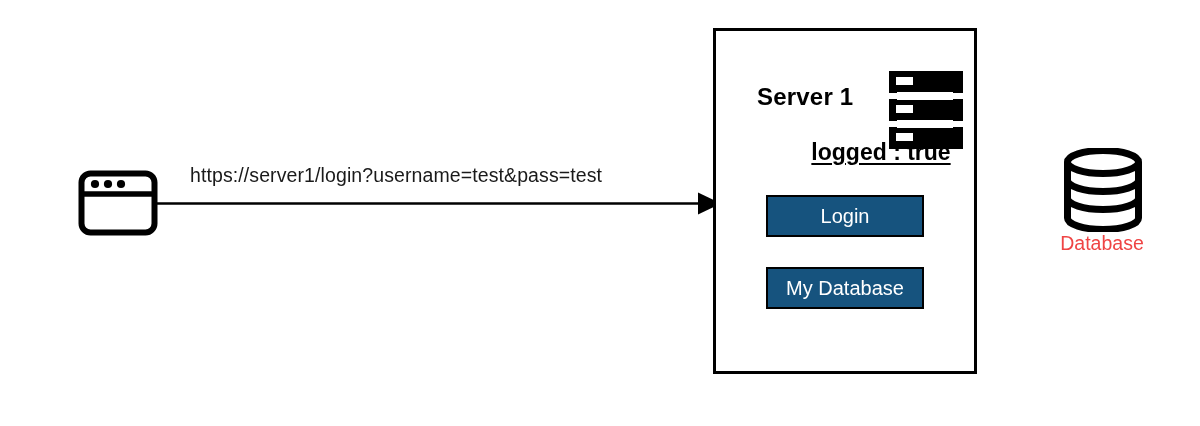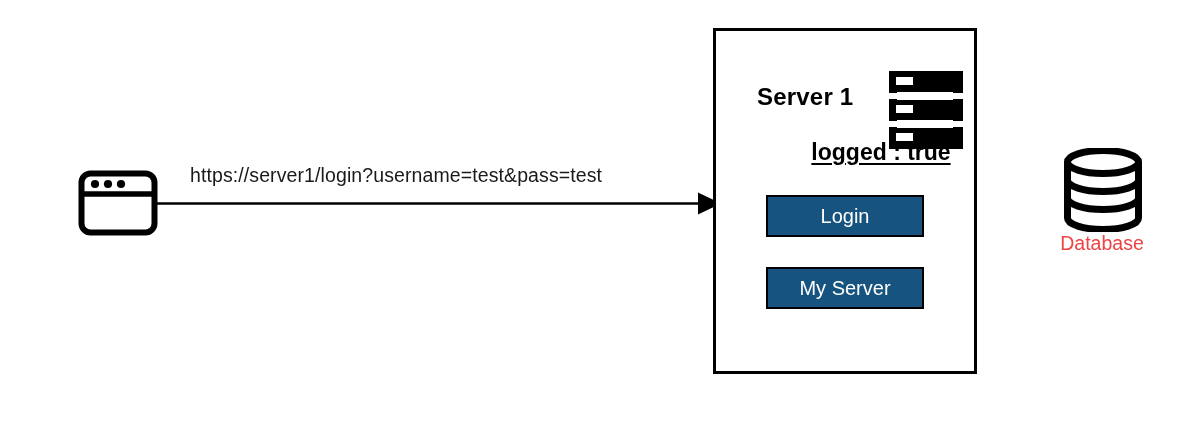--- a/index.html
+++ b/index.html
@@ -180,21 +180,21 @@
           <rect x="8" y="21" width="56" height="8" fill="#ffffff"></rect>
           <rect x="8" y="49" width="56" height="8" fill="#ffffff"></rect>
         </svg>
       </div>
     </div>
 
     <div class="server-status">logged : true</div>
 
     <button class="server-btn login">Login</button>
 
-    <button class="server-btn profile">My Server</button>
+    <button class="server-btn profile">My Database</button>
   </div>
 
   <div class="database-node">
     <div class="database-icon">
       <svg viewBox="0 0 82 84" width="82" height="84" aria-hidden="true">
         <path d="M5.5,14 L5.5,70" stroke="#000000" stroke-width="7" fill="none" stroke-linecap="butt"></path>
         <path d="M76.5,14 L76.5,70" stroke="#000000" stroke-width="7" fill="none" stroke-linecap="butt"></path>
         <ellipse cx="41" cy="14" rx="35.5" ry="11.5" fill="#ffffff" stroke="#000000" stroke-width="7"></ellipse>
         <path d="M5.5,70 A35.5,11.5 0 0 0 76.5,70" fill="none" stroke="#000000" stroke-width="7"></path>
         <path d="M5.5,32 A35.5,11.5 0 0 0 76.5,32" fill="none" stroke="#000000" stroke-width="7"></path>

